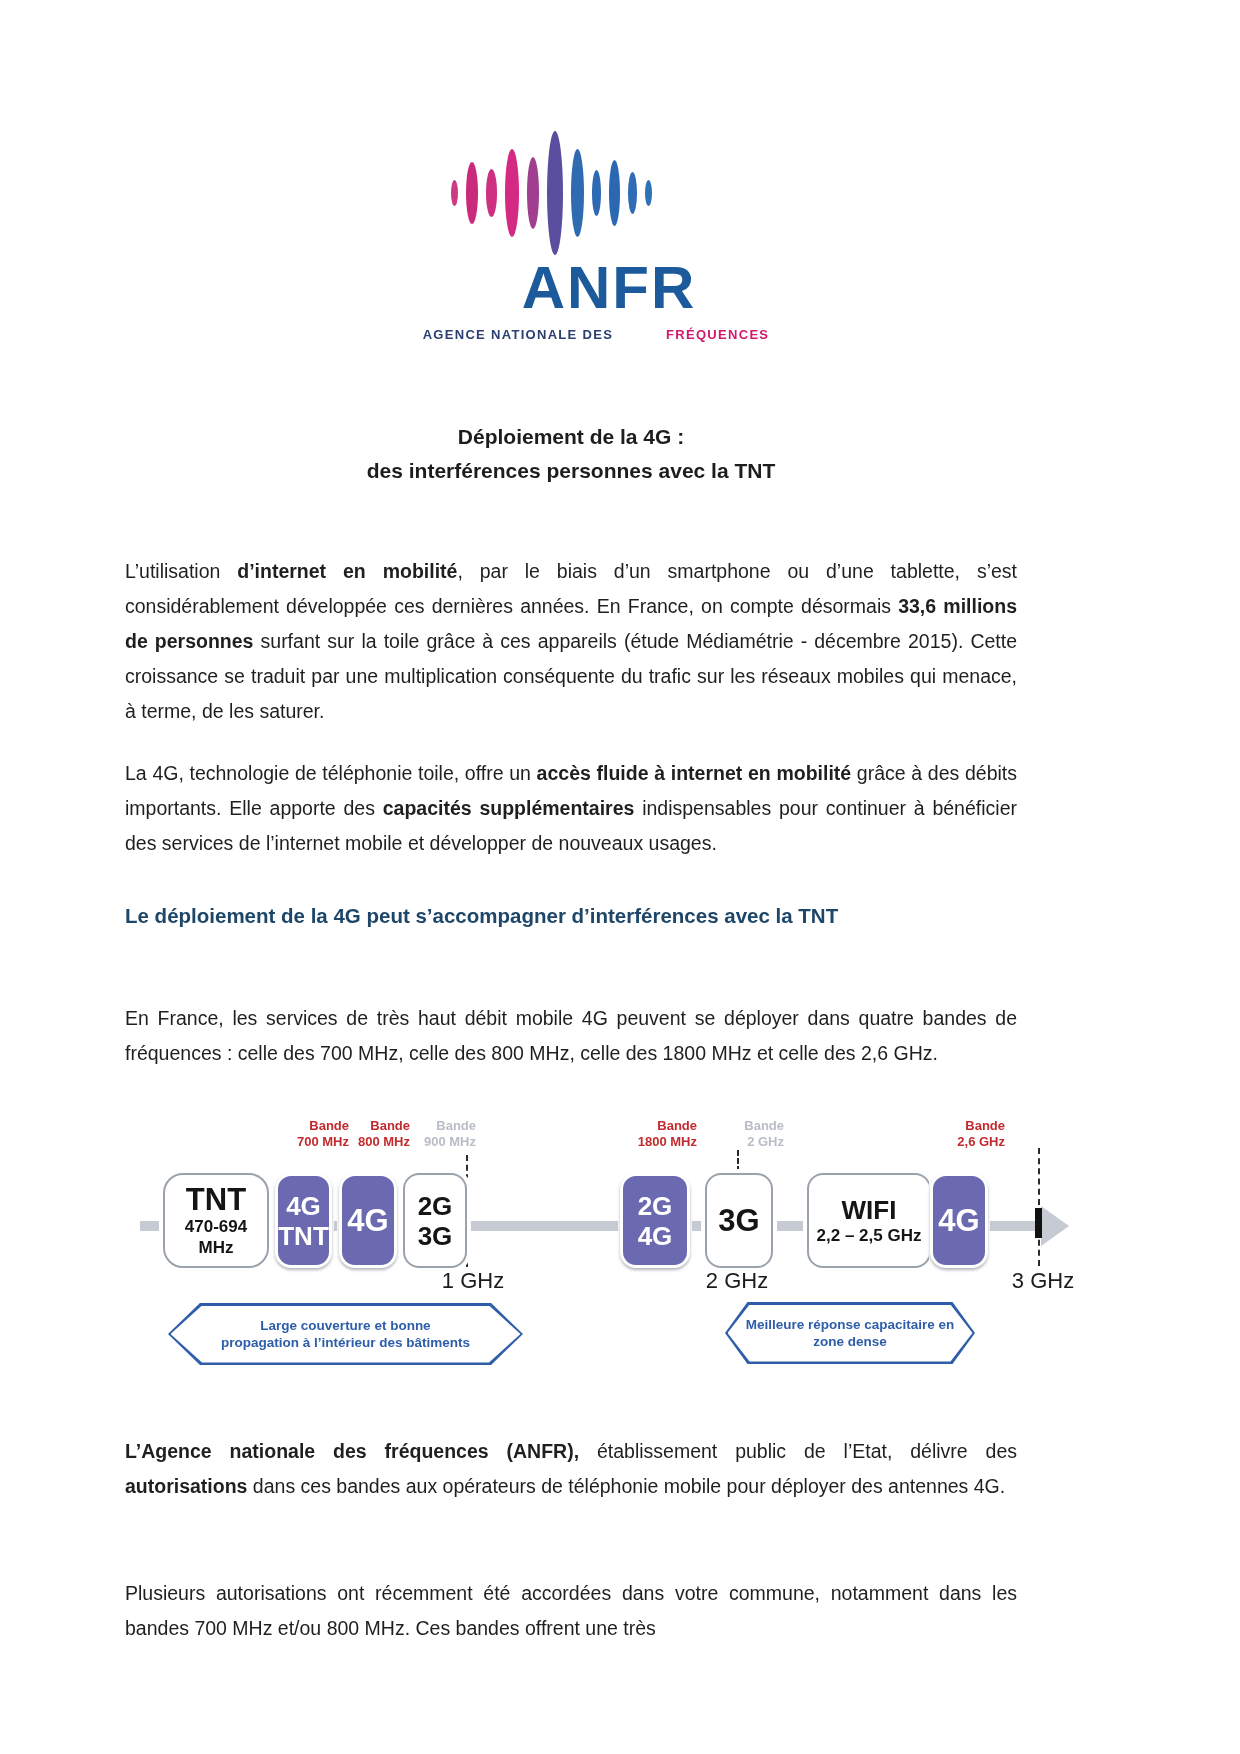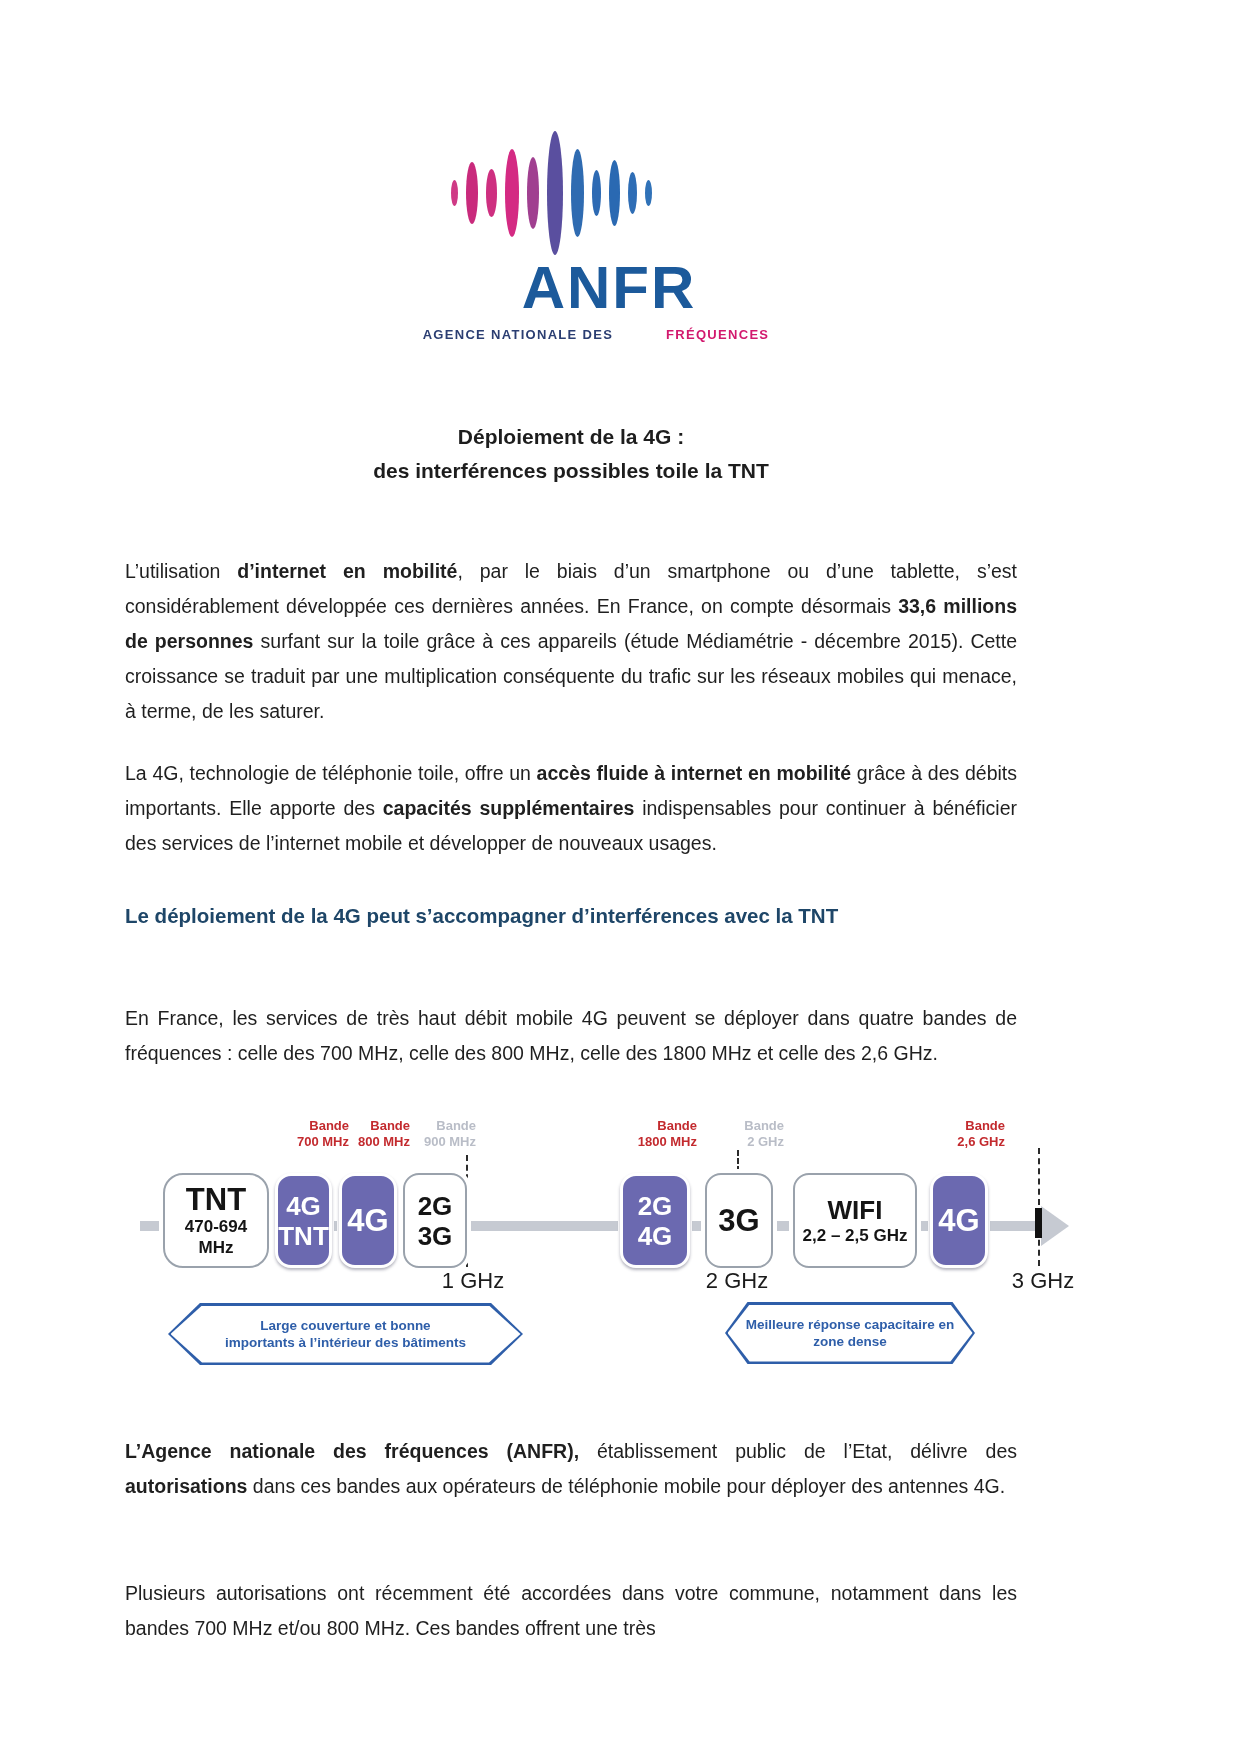--- a/index.html
+++ b/index.html
@@ -58,21 +58,21 @@
         box-shadow:0 2px 3px rgba(40,40,70,.35), 0 0 0 2px #fff;}
   .dbox .t-xl{font-size:31px; line-height:32px;}
   .dbox .t-lg{font-size:26px; line-height:30px;}
   .dbox .t-sm{font-size:17px; line-height:21px;}
   #box-tnt{left:38px; width:106px; border-radius:20px;}
   #box-4gtnt{left:150px; width:57px;}
   #box-4g800{left:214px; width:58px;}
   #box-2g3g{left:278px; width:64px;}
   #box-2g4g{left:495px; width:70px;}
   #box-3g{left:580px; width:68px;}
-  #box-wifi{left:668px; width:124px;}
+  #box-wifi{left:682px; width:124px;}
   #box-4g26{left:805px; width:58px;}
   
   .hex{position:absolute; top:203px; height:62px; z-index:3;
        background:var(--callout_blue);
        clip-path:polygon(0% 50%, 9% 0%, 91% 0%, 100% 50%, 91% 100%, 9% 100%);}
   .hex-inner{position:absolute; inset:2.5px; background:#fff;
        clip-path:polygon(0% 50%, 9% 0%, 91% 0%, 100% 50%, 91% 100%, 9% 100%);
        display:flex; flex-direction:column; align-items:center; justify-content:center;
        color:var(--callout_blue); font-size:13.5px; font-weight:bold; line-height:17px;
        text-align:center;}
@@ -97,21 +97,21 @@
         <div class="logo-bar" style="width: 11px; height: 66px; background: rgb(42, 105, 178);"></div>
         <div class="logo-bar" style="width: 9px; height: 42px; background: rgb(46, 109, 181);"></div>
         <div class="logo-bar" style="width: 7px; height: 26px; background: rgb(48, 114, 184);"></div>
       </div>
     <div class="logo-wordmark">ANFR</div>
     <div class="logo-tagline"><span>AGENCE NATIONALE DES </span><span class="accent">FRÉQUENCES</span></div>
   </div>
 
   <div class="title-block">
     <div>Déploiement de la 4G :</div>
-    <div>des interférences possibles toile la TNT</div>
+    <div>des interférences personnes avec la TNT</div>
   </div>
 
   <p class="para" id="p1"><span>L’utilisation </span><b>d’internet en mobilité</b><span>, par le biais d’un smartphone ou d’une tablette, s’est considérablement développée ces dernières années. En France, on compte désormais </span><b>33,6 millions de personnes</b><span> surfant sur la toile grâce à ces appareils (étude Médiamétrie - décembre 2015). Cette croissance se traduit par une multiplication conséquente du trafic sur les réseaux mobiles qui menace, à terme, de les saturer.</span></p>
   <p class="para" id="p2"><span>La 4G, technologie de téléphonie toile, offre un </span><b>accès fluide à internet en mobilité</b><span> grâce à des débits importants. Elle apporte des </span><b>capacités supplémentaires</b><span> indispensables pour continuer à bénéficier des services de l’internet mobile et développer de nouveaux usages.</span></p>
 
   <div class="section-heading">Le déploiement de la 4G peut s’accompagner d’interférences avec la TNT</div>
 
   <p class="para" id="p3"><span>En France, les services de très haut débit mobile 4G peuvent se déployer dans quatre bandes de fréquences : celle des 700 MHz, celle des 800 MHz, celle des 1800 MHz et celle des 2,6 GHz.</span></p>
 
   <div class="diagram">
@@ -180,21 +180,21 @@
       <span class="t-lg">WIFI</span>
       <span class="t-sm">2,2 – 2,5 GHz</span>
     </div>
     <div class="dbox purple" id="box-4g26">
       <span class="t-xl">4G</span>
     </div>
 
     <div class="hex" id="hex-left">
       <div class="hex-inner">
         <div>Large couverture et bonne</div>
-        <div>importants à l’intérieur des bâtiments</div>
+        <div>propagation à l’intérieur des bâtiments</div>
       </div>
     </div>
     <div class="hex" id="hex-right">
       <div class="hex-inner">
         <div>Meilleure réponse capacitaire en</div>
         <div>zone dense</div>
       </div>
     </div>
   </div>
 

